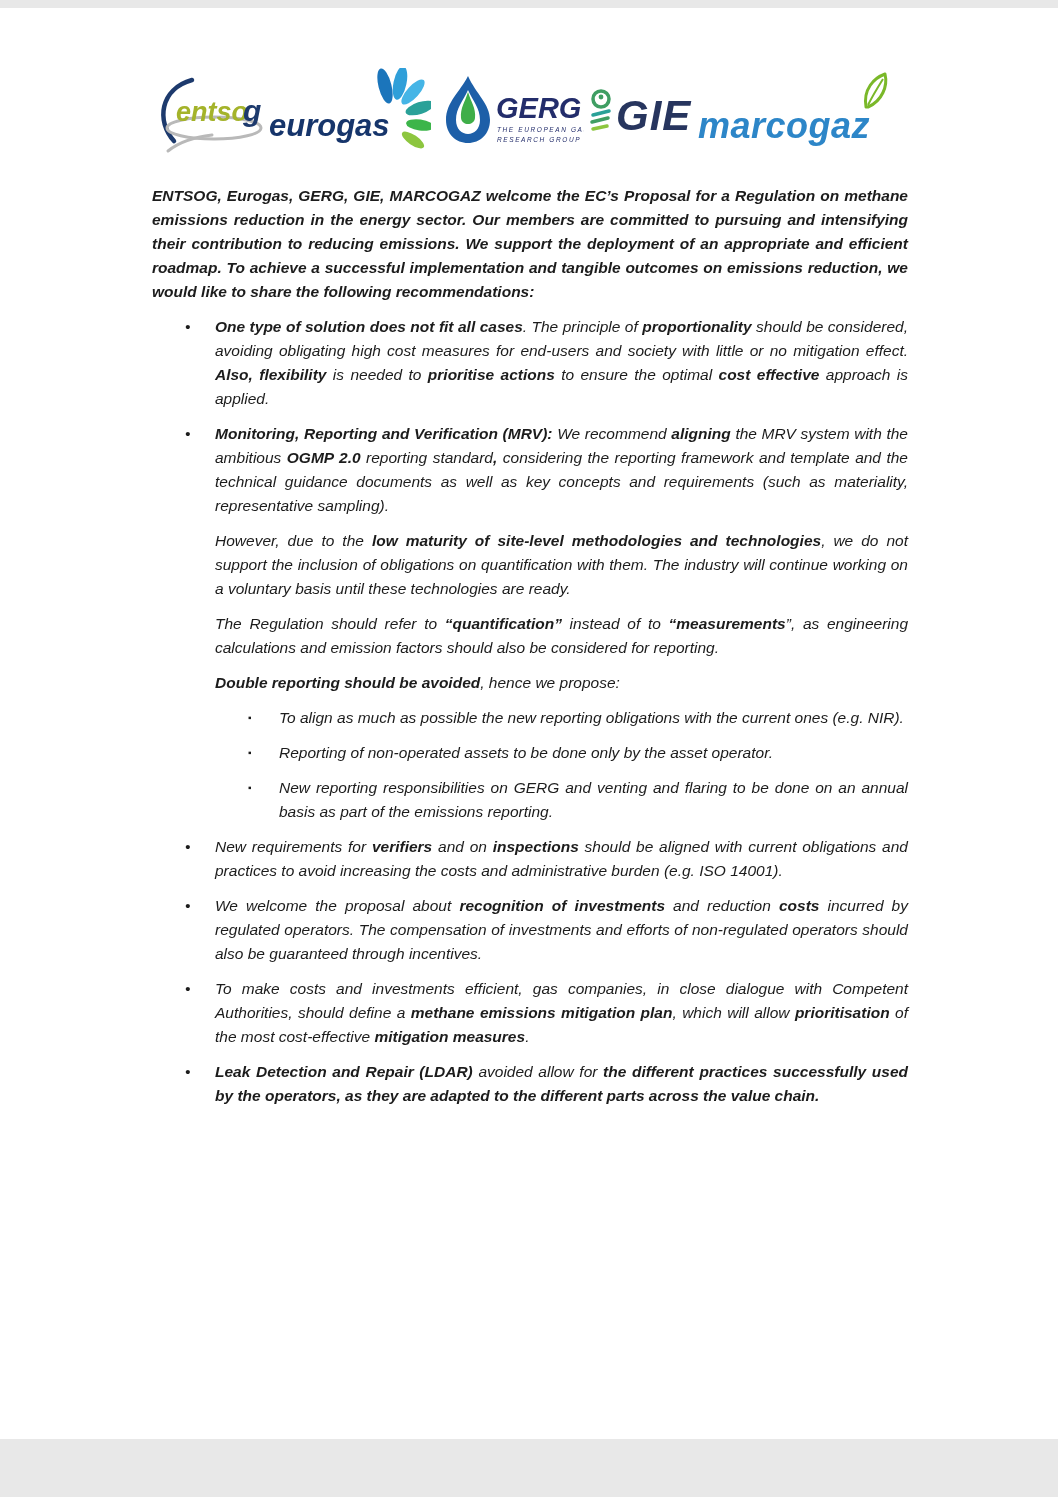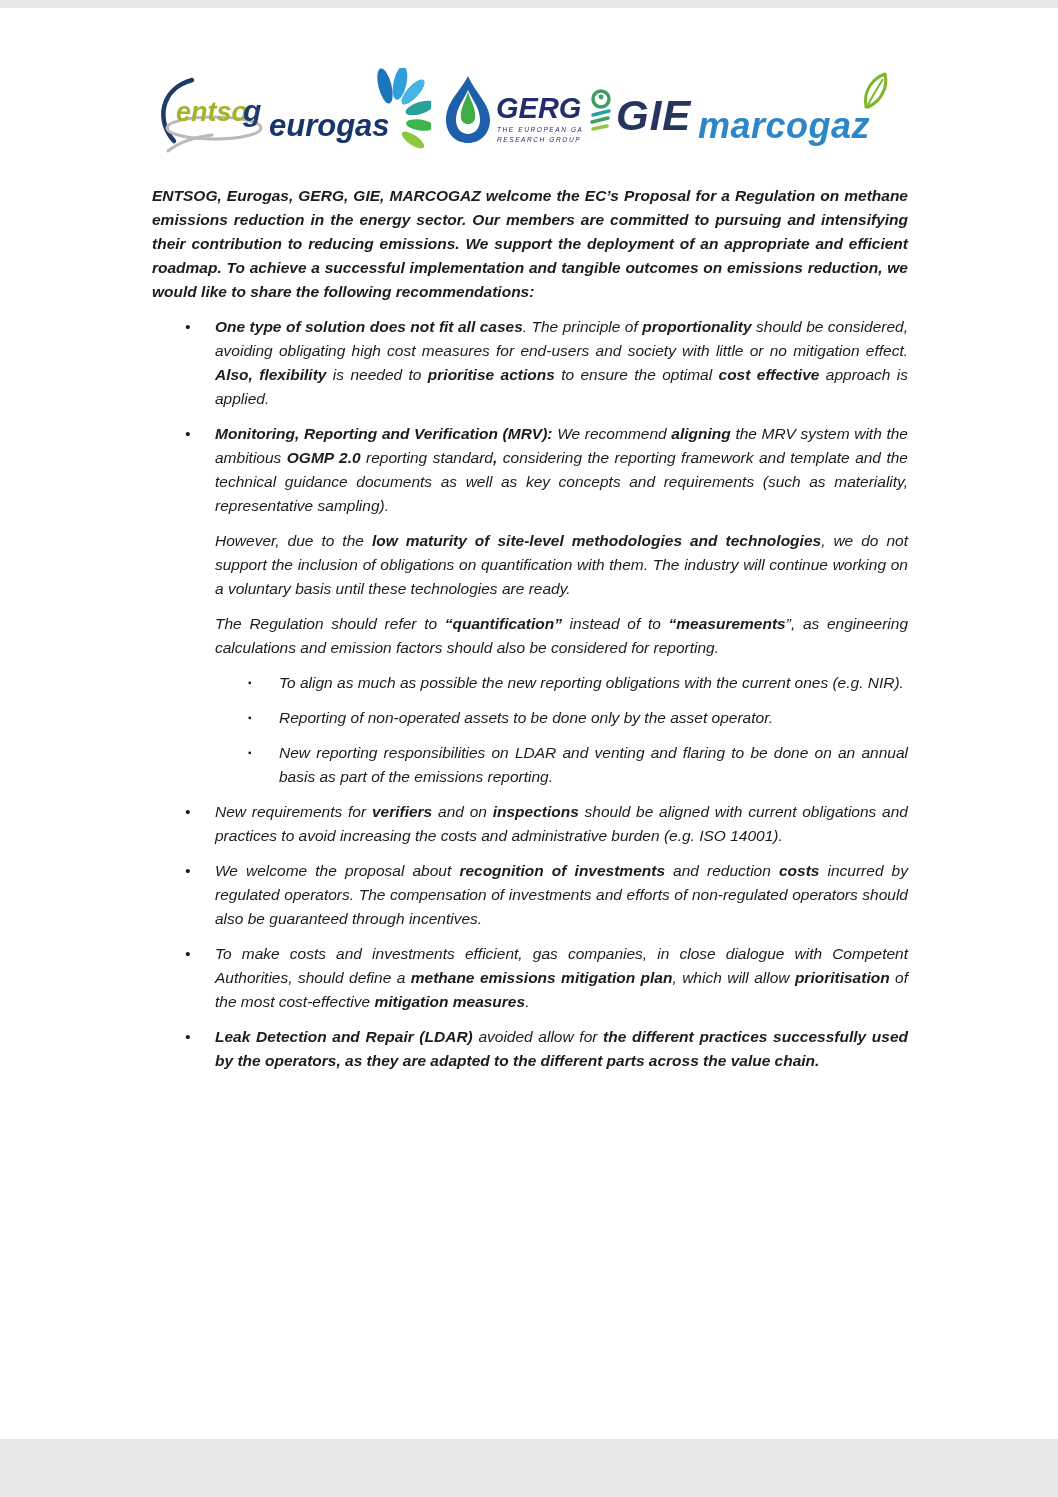--- a/index.html
+++ b/index.html
@@ -97,31 +97,32 @@
       <div class="blk b1">
         <span class="mk">•</span>
         <span class="tx"><span class="bold">One type of solution does not fit all cases</span><span>. The principle of </span><span class="bold">proportionality</span><span> should be considered, avoiding obligating high cost measures for end-users and society with little or no mitigation effect. </span><span class="bold">Also, flexibility</span><span> is needed to </span><span class="bold">prioritise actions</span><span> to ensure the optimal </span><span class="bold">cost effective</span><span> approach is applied.</span></span>
       </div>
       <div class="blk b1">
         <span class="mk">•</span>
         <span class="tx"><span class="bold">Monitoring, Reporting and Verification (MRV):</span><span> We recommend </span><span class="bold">aligning</span><span> the MRV system with the ambitious </span><span class="bold">OGMP 2.0</span><span> reporting standard</span><span class="bold">,</span><span> considering the reporting framework and template and the technical guidance documents as well as key concepts and requirements (such as materiality, representative sampling).</span></span>
       </div>
       <div class="blk pi"><span>However, due to the </span><span class="bold">low maturity of site-level methodologies and technologies</span><span>, we do not support the inclusion of obligations on quantification with them. The industry will continue working on a voluntary basis until these technologies are ready.</span></div>
       <div class="blk pi"><span>The Regulation should refer to </span><span class="bold">“quantification”</span><span> instead of to </span><span class="bold">“measurements</span><span>”, as engineering calculations and emission factors should also be considered for reporting.</span></div>
+      <div class="blk pi"><span class="bold">Double reporting should be avoided</span><span>, hence we propose:</span></div>
       <div class="blk b2">
         <span class="mk">▪</span>
         <span class="tx"><span>To align as much as possible the new reporting obligations with the current ones (e.g. NIR).</span></span>
       </div>
       <div class="blk b2">
         <span class="mk">▪</span>
         <span class="tx"><span>Reporting of non-operated assets to be done only by the asset operator.</span></span>
       </div>
       <div class="blk b2">
         <span class="mk">▪</span>
-        <span class="tx"><span>New reporting responsibilities on LDAR and venting and flaring to be done on an annual basis as part of the emissions reporting.</span></span>
+        <span class="tx"><span>New reporting responsibilities on GERG and venting and flaring to be done on an annual basis as part of the emissions reporting.</span></span>
       </div>
       <div class="blk b1">
         <span class="mk">•</span>
         <span class="tx"><span>New requirements for </span><span class="bold">verifiers</span><span> and on </span><span class="bold">inspections</span><span> should be aligned with current obligations and practices to avoid increasing the costs and administrative burden (e.g. ISO 14001).</span></span>
       </div>
       <div class="blk b1">
         <span class="mk">•</span>
         <span class="tx"><span>We welcome the proposal about </span><span class="bold">recognition of investments</span><span> and reduction </span><span class="bold">costs</span><span> incurred by regulated operators. The compensation of investments and efforts of non-regulated operators should also be guaranteed through incentives.</span></span>
       </div>
       <div class="blk b1">

